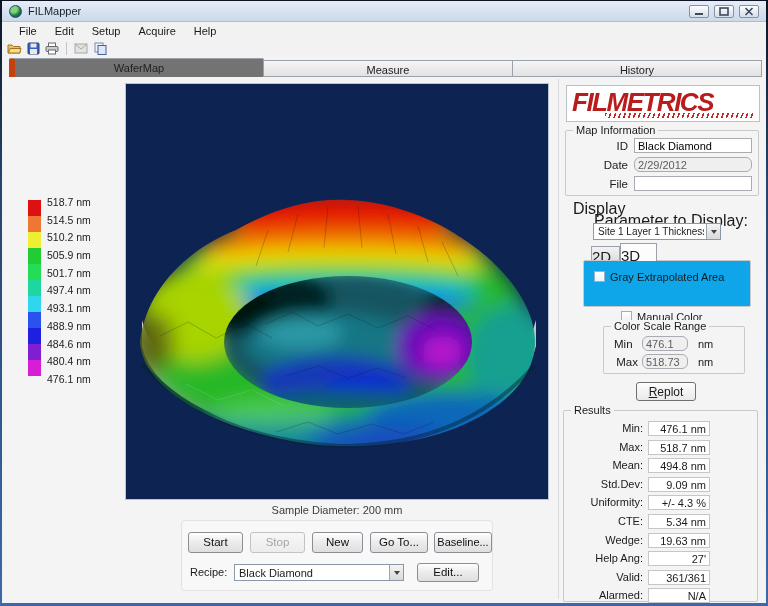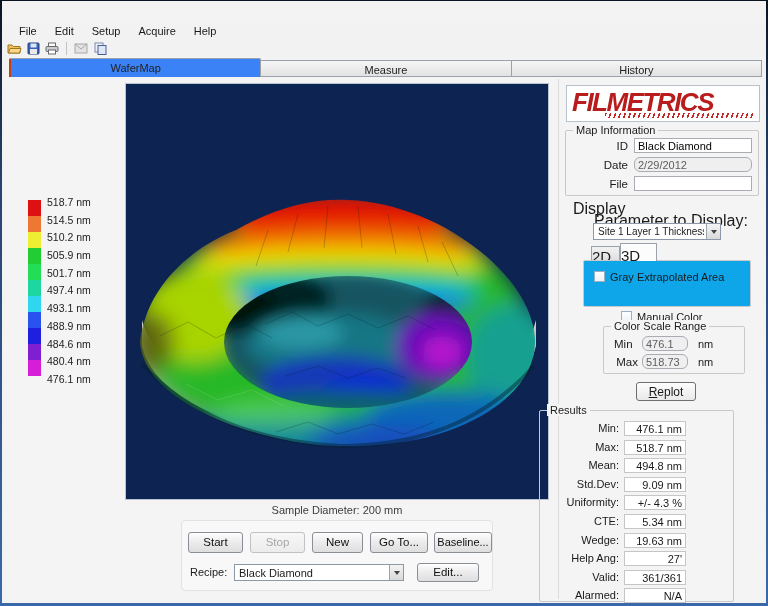--- a/index.html
+++ b/index.html
@@ -27,21 +27,21 @@
   
   .toolbar { position:absolute; left:0; top:39px; right:0; height:17px; background:#f2f2f2; display:flex; align-items:center; padding-left:4px; gap:3px; }
   .tbicon { width:16px; height:15px; display:flex; align-items:center; justify-content:center; }
   .tbsep { width:1px; height:13px; background:#c3c3c3; margin:0 3px; }
 
   
   .tabstrip { position:absolute; left:7px; top:57px; width:753px; height:19px; display:flex; }
   .tab { flex:1; text-align:center; font-size:11px; padding-top:3px;
     background:linear-gradient(#f5f5f5,#e2e2e2); border:1px solid #9aa1a9; border-left:none; height:17px; margin-top:2px; color:#222; }
   .tab:first-child { border-left:1px solid #9aa1a9; }
-  .tab.active { background:#3b82f6; height:19px; margin-top:0; border-bottom:none; border-left:2px solid #c2410c; border-radius:2px 2px 0 0; }
+  .tab.active { background:#737373; height:19px; margin-top:0; border-bottom:none; border-left:6px solid #c2410c; border-radius:2px 2px 0 0; }
 
   .content { position:absolute; left:2px; top:76px; right:2px; bottom:2px; background:#f4f4f4; }
 
   
   .plot { position:absolute; left:121px; top:6px; width:424px; height:417px; background:#0d2453; border:1px solid #b9c4d2; }
   .plot svg { display:block; }
   .plot-caption { position:absolute; left:121px; top:427px; width:424px; text-align:center; font-size:11px; color:#3c3c3c; }
 
   
   .legend-bar { position:absolute; left:24px; top:123px; width:13px; display:flex; flex-direction:column; }
@@ -92,20 +92,41 @@
   .rrow { position:relative; height:18.6px; }
   .rlab { position:absolute; right:114px; top:2px; font-size:11px; text-align:right; white-space:nowrap; }
   .rval { position:absolute; left:84px; top:1px; width:62px; height:15px; border:1px solid #c6c6c6; background:#fff; font-size:11px; text-align:right; padding:1px 3px 0 0; }
 </style>
 </head>
 <body>
 
 <div class="frame">
 <div class="win">
 
+  <div class="titlebar">
+    <div class="app-icon"></div>
+    <div class="title-text">FILMapper</div>
+    <div class="winbtns">
+      <div class="wbtn">
+            <svg width="10" height="9">
+              <rect x="1" y="6" width="8" height="2" fill="#3c4a5c"></rect>
+            </svg>
+          </div>
+      <div class="wbtn">
+            <svg width="10" height="9">
+              <rect x="1" y="1" width="8" height="7" fill="none" stroke="#3c4a5c" stroke-width="1.6"></rect>
+            </svg>
+          </div>
+      <div class="wbtn">
+            <svg width="10" height="9">
+              <path d="M1.5,1 L8.5,8 M8.5,1 L1.5,8" stroke="#3c4a5c" stroke-width="1.6"></path>
+            </svg>
+          </div>
+    </div>
+  </div>
 
   <div class="menubar">
     <div class="menu-item">File</div>
     <div class="menu-item">Edit</div>
     <div class="menu-item">Setup</div>
     <div class="menu-item">Acquire</div>
     <div class="menu-item">Help</div>
   </div>
 
   <div class="toolbar">
@@ -310,21 +331,21 @@
       <div class="fld-label" style="left:10px; top:11px; width:24px; text-align:left;">Min</div>
       <input class="tbox disabled" style="left: 38px; top: 9px; width: 46px;" value="476.1">
       <div class="unit" style="left:94px; top:11px;">nm</div>
       <div class="fld-label" style="left:10px; top:29px; width:24px; text-align:right;">Max</div>
       <input class="tbox disabled" style="left: 38px; top: 27px; width: 46px;" value="518.73">
       <div class="unit" style="left:94px; top:29px;">nm</div>
     </div>
 
     <div class="btn-replot">Replot</div>
 
-    <div class="groupbox" style="left:535px; top:333px; width:195px; height:192px;padding-left:15px;">
+    <div class="groupbox" style="left:559px; top:333px; width:195px; height:192px;padding-left:15px;">
       <div class="gb-label">Results</div>
       <div style="position:absolute; left:0; top:9px; right:0;">
             <div class="rrow">
               <span class="rlab">Min:</span>
               <span class="rval">476.1 nm</span>
             </div>
             <div class="rrow">
               <span class="rlab">Max:</span>
               <span class="rval">518.7 nm</span>
             </div>

